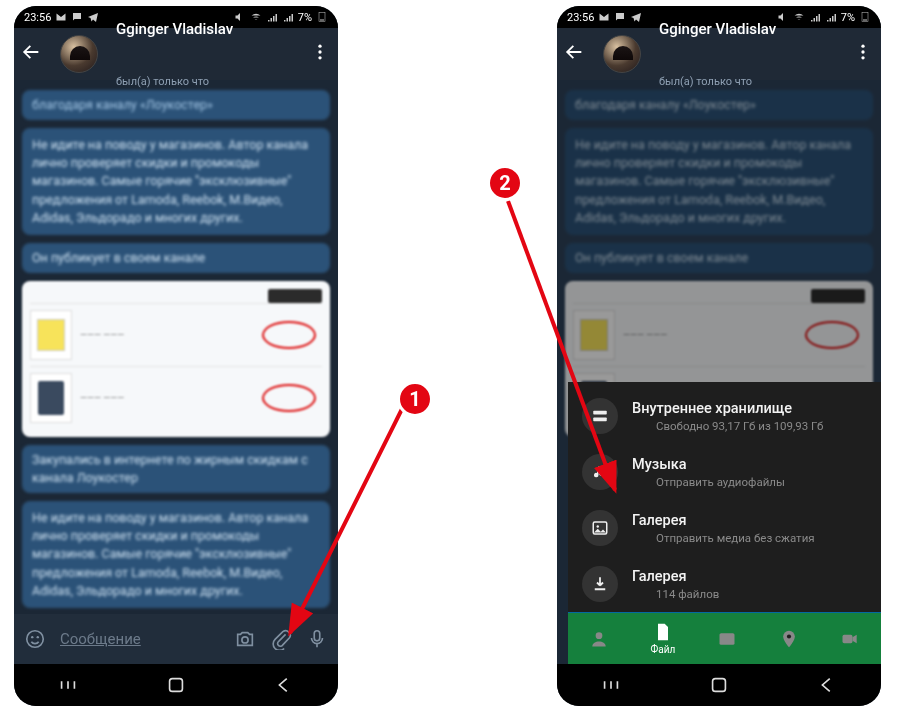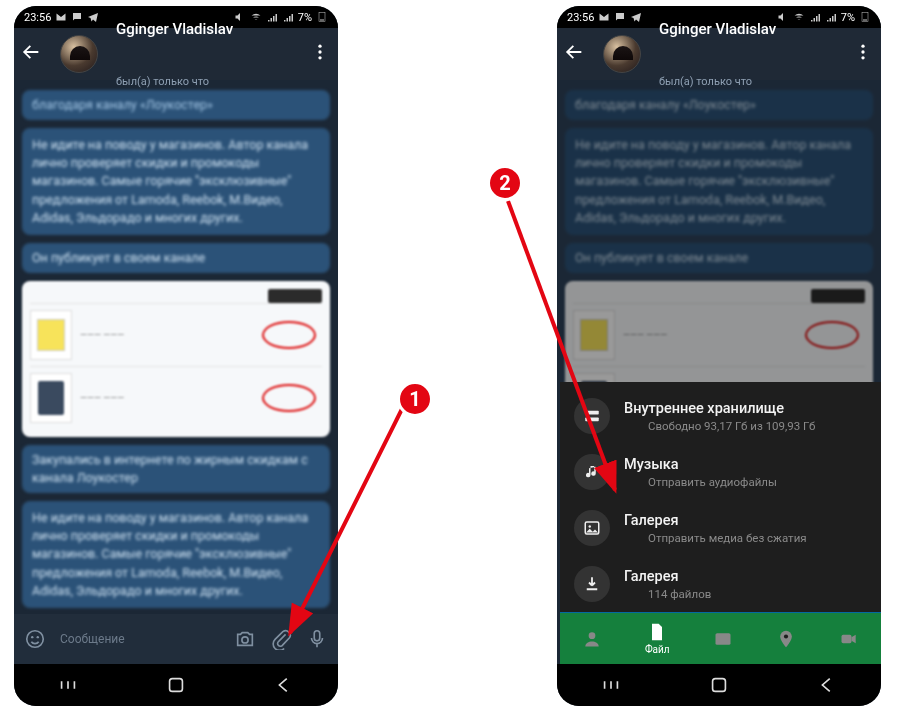--- a/index.html
+++ b/index.html
@@ -39,27 +39,27 @@
   .row { display:flex; align-items:center; gap:8px; padding:6px 0; border-top:1px solid #e4e4e4;}
   .row:first-of-type{border-top:none;}
   .thumb { width:42px; height:50px; background:#fff; border:1px solid #ddd; display:flex; align-items:center; justify-content:center;}
   .thumb.y::after{content:"";width:26px;height:30px;background:#f7e35a;border:1px solid #ccc;}
   .thumb.b::after{content:"";width:26px;height:34px;background:#3a4a5f;border-radius:2px;}
   .priceTag{ width:54px; height:28px; border:2px solid #d11; border-radius:50%; margin-left:auto; margin-right:6px;}
   .mini { font-size:9px; color:#777; width:80px;}
   
   .inputbar { height:50px; background:#212d3b; display:flex; align-items:center; padding:0 10px; gap:14px;}
   .inputbar svg { fill:#7f8fa0; }
-  .inputbar .ph { flex:1; color:#6c7a8a; font-size:12px;}
+  .inputbar .ph { flex:1; color:#6c7a8a; font-size:15px;text-decoration:underline;}
   
   .navbar { height:42px; background:#000; display:flex; align-items:center; justify-content:space-around;}
   .navbar .nb { width:22px; height:22px; display:flex; align-items:center; justify-content:center;}
   .navbar svg { stroke:#ddd; fill:none; stroke-width:1.8;}
   .attach-sheet {
-    position:absolute; left:3px; right:0; bottom:42px; background:#1e1e1e;
+    position:absolute; left:11px; right:0; bottom:42px; background:#1e1e1e;
     padding-top:6px;
   }
   .opt { display:flex; align-items:center; gap:14px; padding:10px 14px;}
   .opt .oc { width:36px; height:36px; border-radius:50%; background:#333; display:flex; align-items:center; justify-content:center;}
   .opt .oc svg { fill:#eee; }
   .opt .ot1 { font-size:14.5px; color:#f3f3f3; font-weight:500;}
   .opt .ot2 { font-size:11.5px; color:#8a8a8a; margin-top:2px;margin-left:24px;}
   .tabbar { height:52px; display:flex; align-items:center; justify-content:space-around; border-top:1px solid #0369a1; background:#15803d;}
   .tabbar .tab { display:flex; flex-direction:column; align-items:center; gap:2px; font-size:10px; color:#888;}
   .tabbar .tab.active { color:#fff;}

